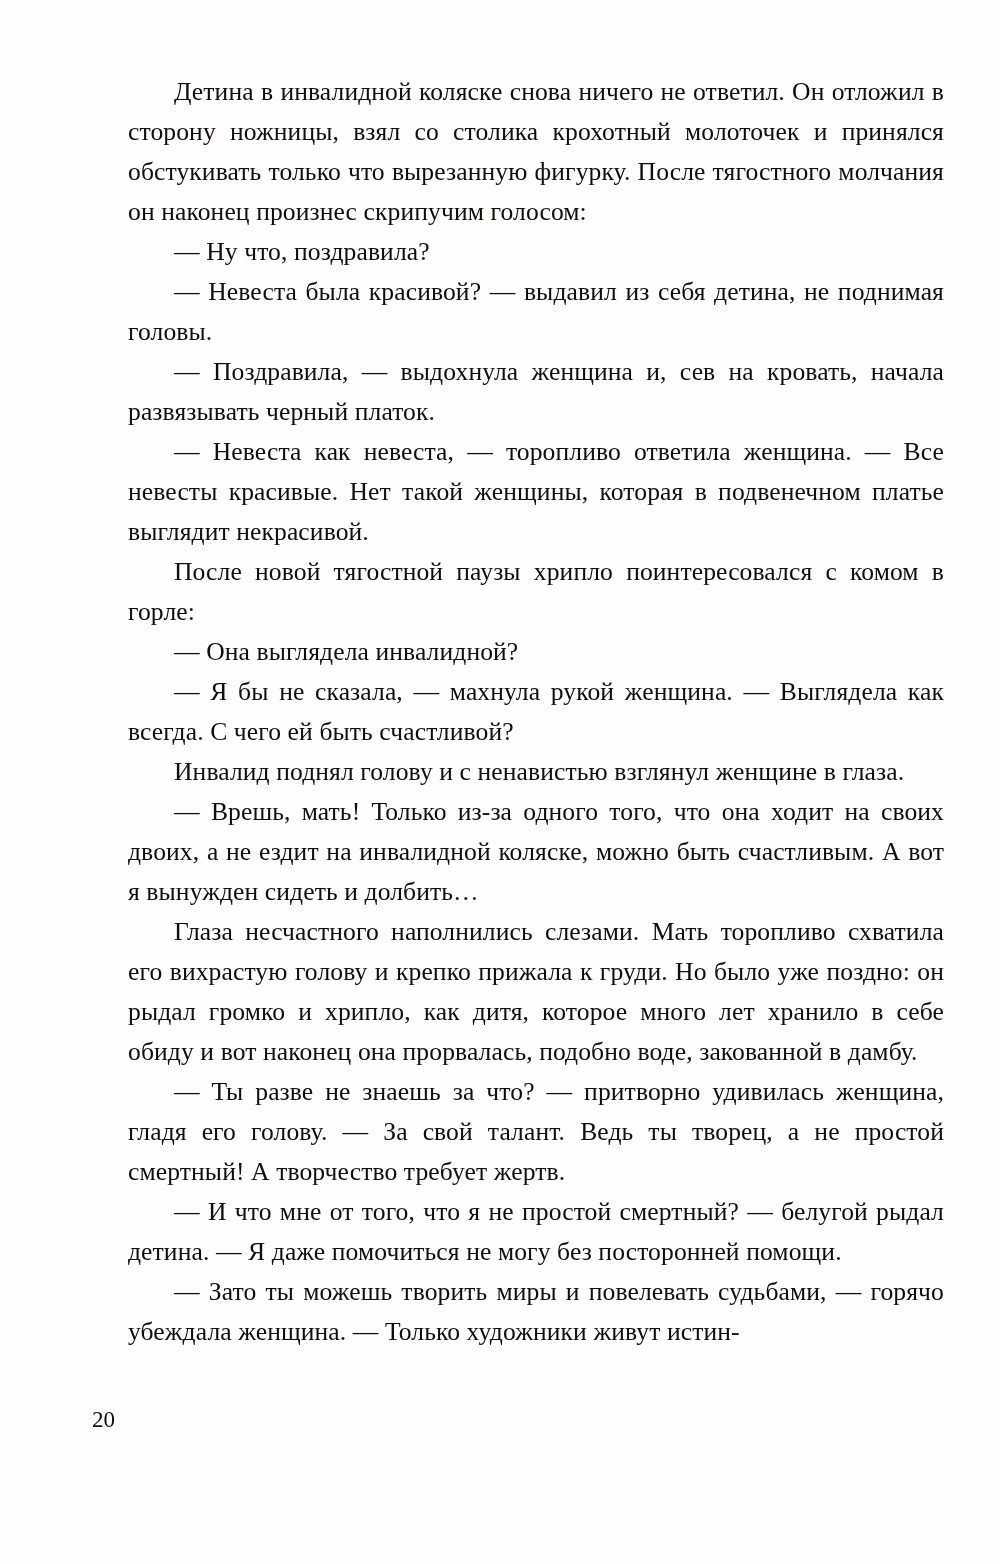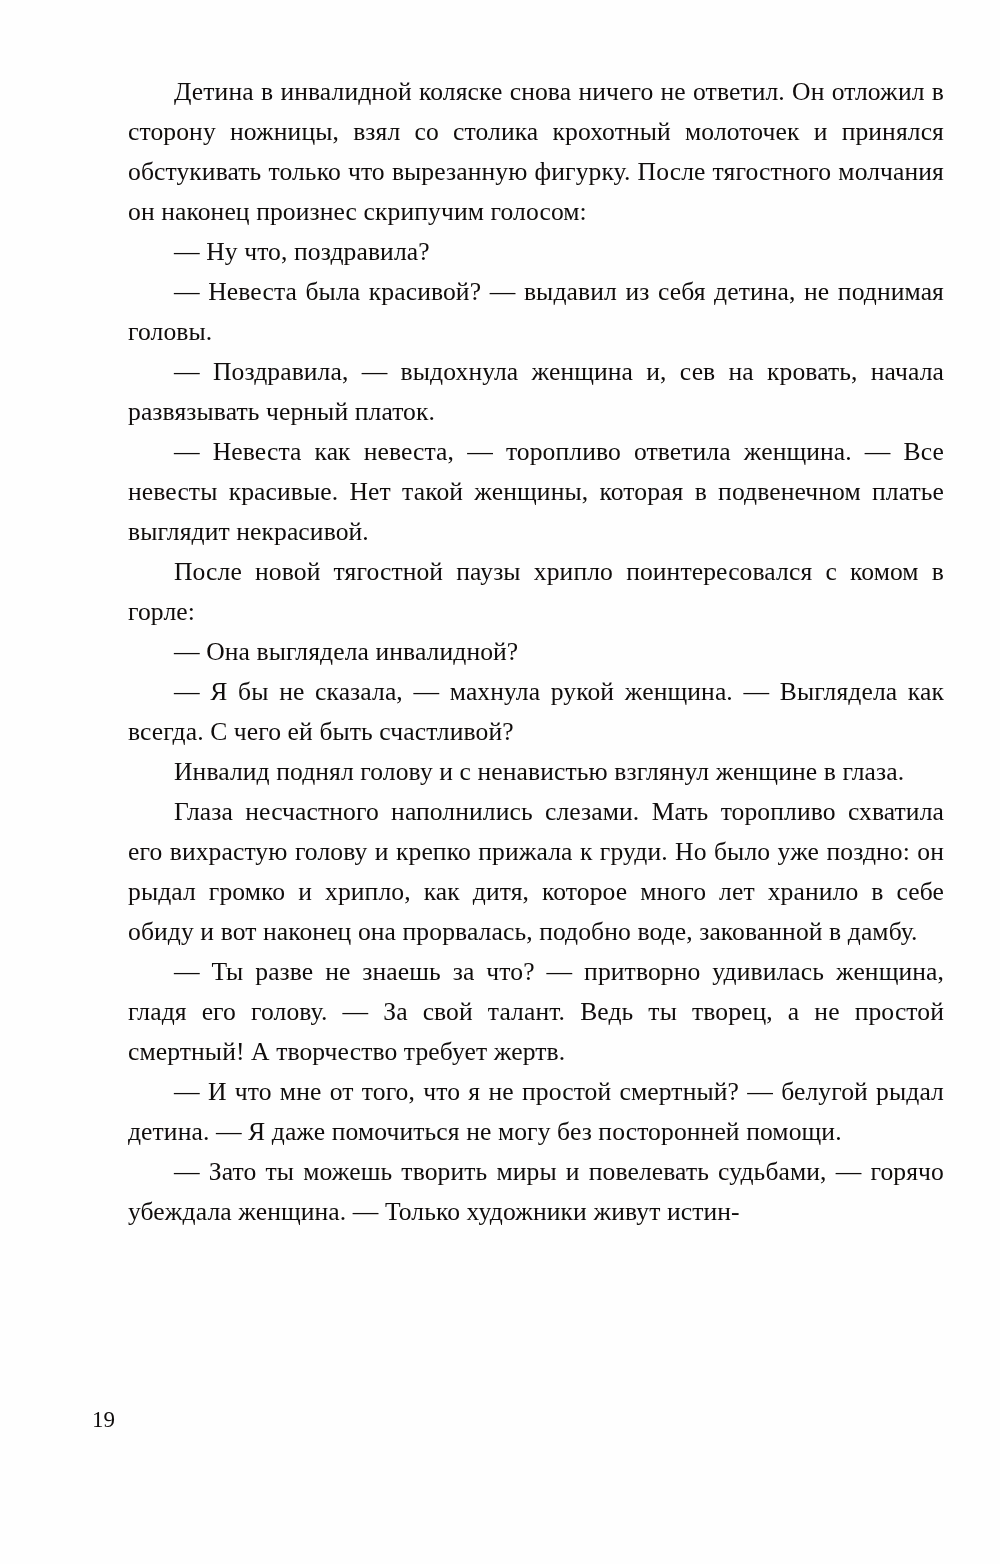--- a/index.html
+++ b/index.html
@@ -59,21 +59,22 @@
   <div class="text-block">
     <p class="para">Детина в инвалидной коляске снова ничего не ответил. Он отложил в сторону ножницы, взял со столика крохотный молоточек и принялся обстукивать только что вырезанную фигурку. После тягостного молчания он наконец произнес скрипучим голосом:</p>
     <p class="para dialogue">— Ну что, поздравила?</p>
     <p class="para dialogue">— Невеста была красивой? — выдавил из себя детина, не поднимая головы.</p>
     <p class="para dialogue">— Поздравила, — выдохнула женщина и, сев на кровать, начала развязывать черный платок.</p>
     <p class="para dialogue">— Невеста как невеста, — торопливо ответила женщина. — Все невесты красивые. Нет такой женщины, которая в подвенечном платье выглядит некрасивой.</p>
     <p class="para">После новой тягостной паузы хрипло поинтересовался с комом в горле:</p>
     <p class="para dialogue">— Она выглядела инвалидной?</p>
     <p class="para dialogue">— Я бы не сказала, — махнула рукой женщина. — Выглядела как всегда. С чего ей быть счастливой?</p>
     <p class="para">Инвалид поднял голову и с ненавистью взглянул женщине в глаза.</p>
+    <p class="para dialogue">— Врешь, мать! Только из-за одного того, что она ходит на своих двоих, а не ездит на инвалидной коляске, можно быть счастливым. А вот я вынужден сидеть и долбить…</p>
     <p class="para">Глаза несчастного наполнились слезами. Мать торопливо схватила его вихрастую голову и крепко прижала к груди. Но было уже поздно: он рыдал громко и хрипло, как дитя, которое много лет хранило в себе обиду и вот наконец она прорвалась, подобно воде, закованной в дамбу.</p>
     <p class="para dialogue">— Ты разве не знаешь за что? — притворно удивилась женщина, гладя его голову. — За свой талант. Ведь ты творец, а не простой смертный! А творчество требует жертв.</p>
     <p class="para dialogue">— И что мне от того, что я не простой смертный? — белугой рыдал детина. — Я даже помочиться не могу без посторонней помощи.</p>
     <p class="para dialogue">— Зато ты можешь творить миры и повелевать судьбами, — горячо убеждала женщина. — Только художники живут истин-</p>
   </div>
 
-  <div class="page-number">19</div>
+  <div class="page-number">20</div>
 
 </div>
 
 </body></html>

